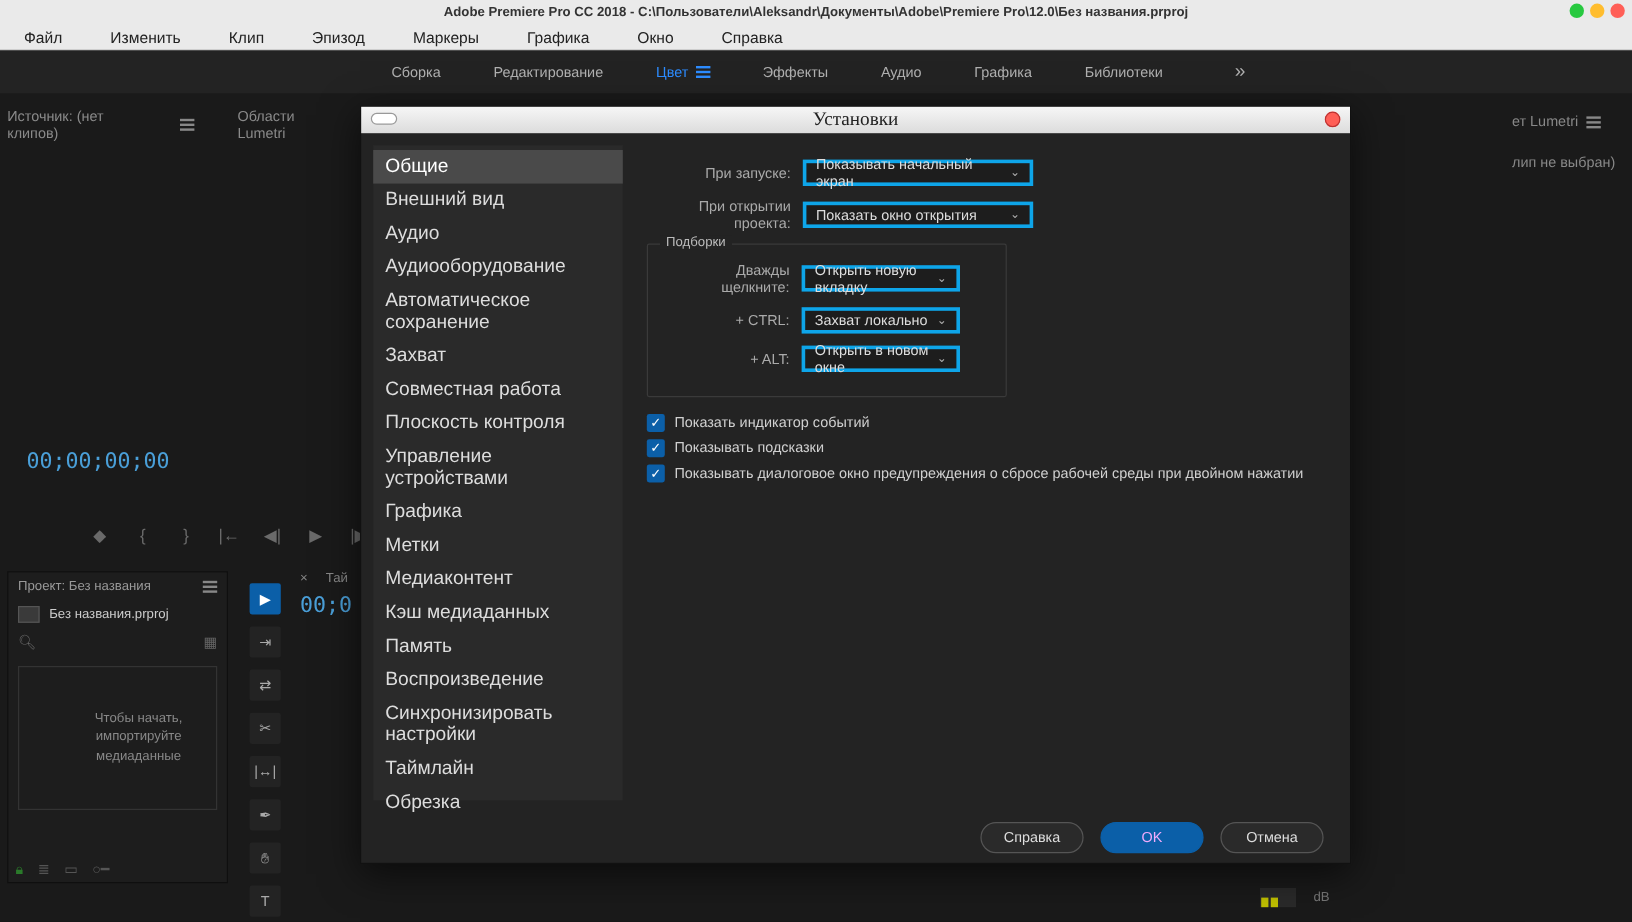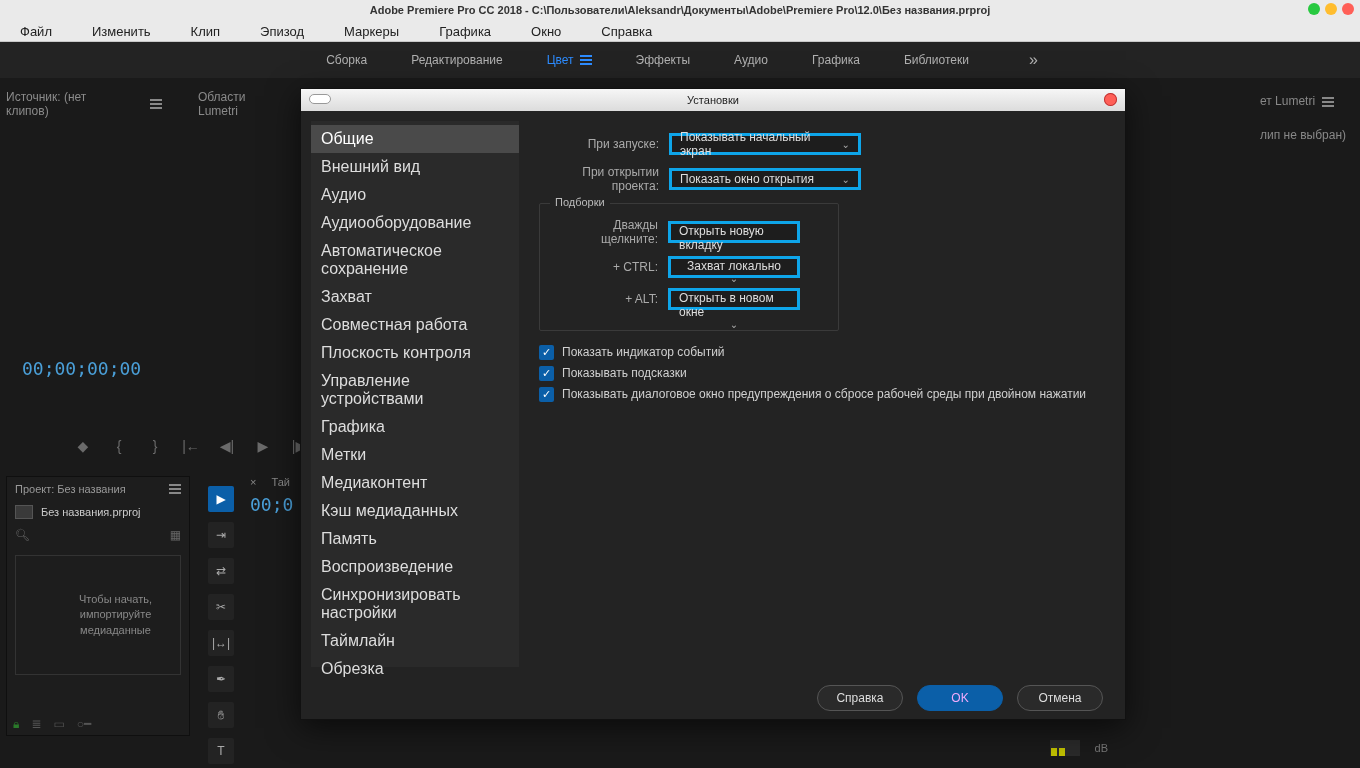--- a/index.html
+++ b/index.html
@@ -28,21 +28,21 @@
 .ws-overflow { color:#b0b0b0; font-size:16px; margin-left:20px; }
 
 
 .app-body { position: relative; height: calc(100% - 78px); background: #1a1a1a; }
 
 
 .source-panel { position: absolute; left: 6px; top: 12px; width: 280px; color: #8a8a8a; font-size: 12px; }
 .panel-tabs { display:flex; gap:18px; align-items:center; }
 .panel-tabs .ptab { color:#8a8a8a; }
 .panel-tabs .burger { margin-left:4px; }
-.timecode { position:absolute; left: 22px; top: 280px; color:#4a9fd8; font-size:18px; font-family: Consolas, monospace; }
+.timecode { position:absolute; left: 22px; top: 296px; color:#4a9fd8; font-size:18px; font-family: Consolas, monospace; }
 
 
 .transport { position:absolute; left: 74px; top: 360px; display:flex; gap:18px; color:#6a6a6a; font-size:14px; }
 .transport div { width:18px; text-align:center; }
 
 
 .project-panel { position:absolute; left:6px; top:398px; width:184px; height:260px; background:#1d1d1d; border:1px solid #0f0f0f; }
 .project-panel .header { padding:6px 8px; color:#999; font-size:11px; display:flex; justify-content:space-between; align-items:center;}
 .project-row { display:flex; align-items:center; gap:8px; padding:4px 8px; color:#ccc; font-size:11px;}
 .project-row .bin-icon { width:18px; height:14px; background:#3a3a3a; border:1px solid #555; }
@@ -68,39 +68,39 @@
 .lumetri-panel { position:absolute; right:8px; top:12px; color:#888; font-size:12px; }
 .lumetri-label { color:#888; padding:4px 6px; }
 .lumetri-noclip { margin-top:12px; padding:4px 6px; }
 .audio-meter { position:absolute; right:280px; bottom:12px; width:30px; height:16px; background:#2a2a2a; display:flex; }
 .audio-meter .bar { width:6px; height:8px; background:#c0c000; margin:auto 1px 0;}
 .audio-meter-label { position:absolute; right:252px; bottom:14px; color:#777; font-size:11px; }
 
 
 .dialog-backdrop { position:absolute; left:300px; top:88px; width:826px; height:632px; background:#232323; border:1px solid #111; box-shadow:0 8px 30px rgba(0,0,0,0.6); }
 .dialog-title { height:22px; background:linear-gradient(#f6f6f6,#dcdcdc); display:flex; align-items:center; justify-content:center; position:relative; }
-.dialog-title .cap { font-size:11px; color:#222; }
+.dialog-title .cap { font-size:16px; color:#222;font-family:Liberation Serif, serif; }
 .dialog-title .pill { position:absolute; left:8px; top:5px; width:22px; height:10px; border:1px solid #999; border-radius:6px; background:#fff;}
 .dialog-title .close { position:absolute; right:8px; top:4px; width:13px; height:13px; border-radius:50%; background:#ff5f57; box-shadow: inset 0 0 0 1px #b33;}
 
 .dialog-body { display:flex; height:calc(100% - 64px); }
 .dialog-sidebar { margin:10px 0 10px 10px; width:208px; background:#2a2a2a; display:flex; flex-direction:column; padding:4px 0; }
 .dialog-sidebar .cat { padding:5px 10px; font-size:16px; color:#ddd; cursor:default; }
 .dialog-sidebar .cat.selected { background:#4a4a4a; color:#fff; }
 
 .dialog-content { flex:1; padding:22px 24px 10px 20px; color:#c8c8c8; font-size:12px; }
 .form-row { display:flex; align-items:center; gap:10px; margin-bottom:10px; }
 .form-row .lbl { width:120px; text-align:right; color:#aaa; }
 .select { width:192px; height:22px; background:#1d1d1d; border:3px solid #0ea5e9; display:flex; align-items:center; justify-content:space-between; padding:0 8px; color:#ddd; position:relative;}
 .select .chev { color:#aaa; font-size:10px; }
 
 .group { border:1px solid #3a3a3a; border-radius:2px; padding:14px 14px 10px 14px; margin:6px 0 14px 0; position:relative; width:300px;}
 .group .legend { position:absolute; top:-8px; left:10px; background:#232323; padding:0 5px; color:#bbb; font-size:11px;}
 .group .form-row .lbl { width:104px; }
-.group .select { width:132px;flex-direction:column; }
+.group .select { width:132px; }
 
 .check-row { display:flex; align-items:flex-start; gap:8px; margin:6px 0; color:#d0d0d0; }
 .chk { width:15px; height:15px; background:#0b5fa8; border-radius:2px; display:flex; align-items:center; justify-content:center; color:#fff; font-size:11px; flex-shrink:0;}
 .chk::after { content:"✓"; }
 
 .dialog-footer { height:42px; display:flex; align-items:center; justify-content:flex-end; gap:14px; padding:0 22px; }
 .btn { min-width:86px; height:26px; border-radius:13px; background:#2a2a2a; border:1px solid #555; display:flex; align-items:center; justify-content:center; color:#ddd; font-size:12px; }
 .btn.primary { background:#0b5fa8; border-color:#0b5fa8; color:#f0abfc; }
 
 

